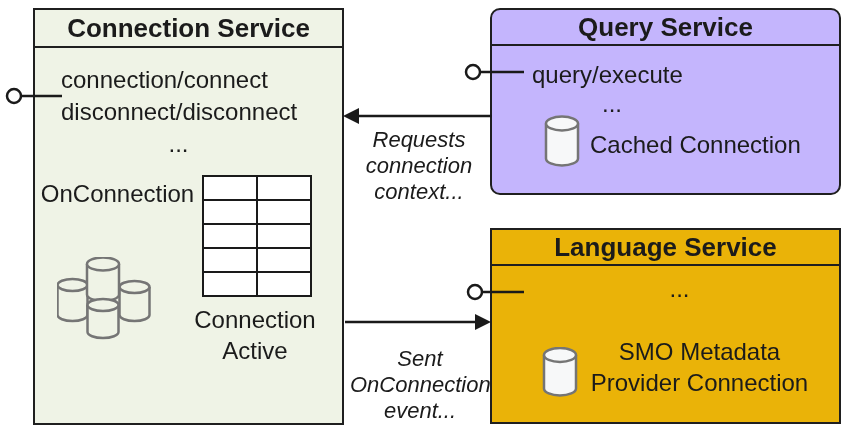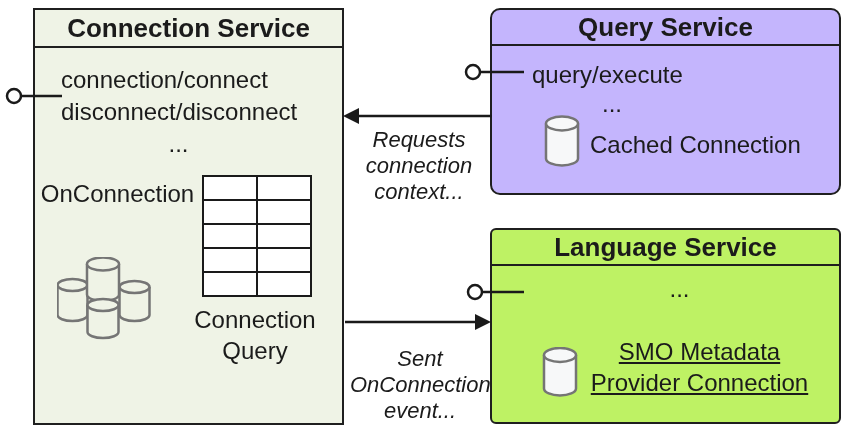--- a/index.html
+++ b/index.html
@@ -22,22 +22,21 @@
     left: 33px; top: 8px; width: 311px; height: 417px;
     background: #eff3e6;
   }
   .box-query {
     left: 490px; top: 8px; width: 351px; height: 187px;
     background: #c4b5fd;
     border-radius: 10px;
   }
   .box-language {
     left: 490px; top: 228px; width: 351px; height: 196px;
-    background: #bef264;
-    border-radius: 6px;
+    background: #eab308;
   }
 
   .box-header {
     display: flex;
     align-items: center;
     justify-content: center;
     border-bottom: 2.5px solid #1f1f1f;
     font-weight: bold;
     font-size: 26px;
   }
@@ -49,21 +48,21 @@
   .methods { font-size: 24px; line-height: 32px; white-space: nowrap; }
   .methods .dots { text-align: center; }
 
   .conn-methods  { left: 26px; top: 54px;  width: 235px; }
   .query-methods { left: 40px; top: 50px;  width: 160px; line-height: 29px; }
   .lang-methods  { left: 40px; top: 44px;  width: 295px; line-height: 29px; }
 
   .center-label { text-align: center; font-size: 24px; line-height: 31px; }
   .active-label    { left: 5px;   top: 168px; width: 155px; }
   .callbacks-label { left: 140px; top: 294px; width: 160px; }
-  .smo-label       { left: 90px;  top: 106px; width: 235px; text-decoration: underline; }
+  .smo-label       { left: 90px;  top: 106px; width: 235px; }
   .cache-label     { left: 98px;  top: 121px; width: 230px; font-size: 24px; line-height: 28px; }
 
   .cyl-cluster { left: 22px; top: 247px; width: 94px; height: 84px; }
   .query-cyl   { left: 52px; top: 105px; width: 36px; height: 52px; }
   .lang-cyl    { left: 50px; top: 117px; width: 36px; height: 50px; }
 
   .callback-table {
     left: 167px; top: 165px; width: 110px; height: 122px;
     display: grid;
     grid-template-columns: 1fr 1fr;
@@ -152,21 +151,21 @@
         <div class="cell"></div>
         <div class="cell"></div>
         <div class="cell"></div>
         <div class="cell"></div>
         <div class="cell"></div>
         <div class="cell"></div>
       </div>
 
     <div class="abs center-label callbacks-label">
       <div>Connection</div>
-      <div>Query</div>
+      <div>Active</div>
     </div>
   </div>
 
   <div class="service-box box-query">
     <div class="box-header">Query Service</div>
 
     <div class="abs methods query-methods">
       <div>query/execute</div>
       <div class="dots">...</div>
     </div>

